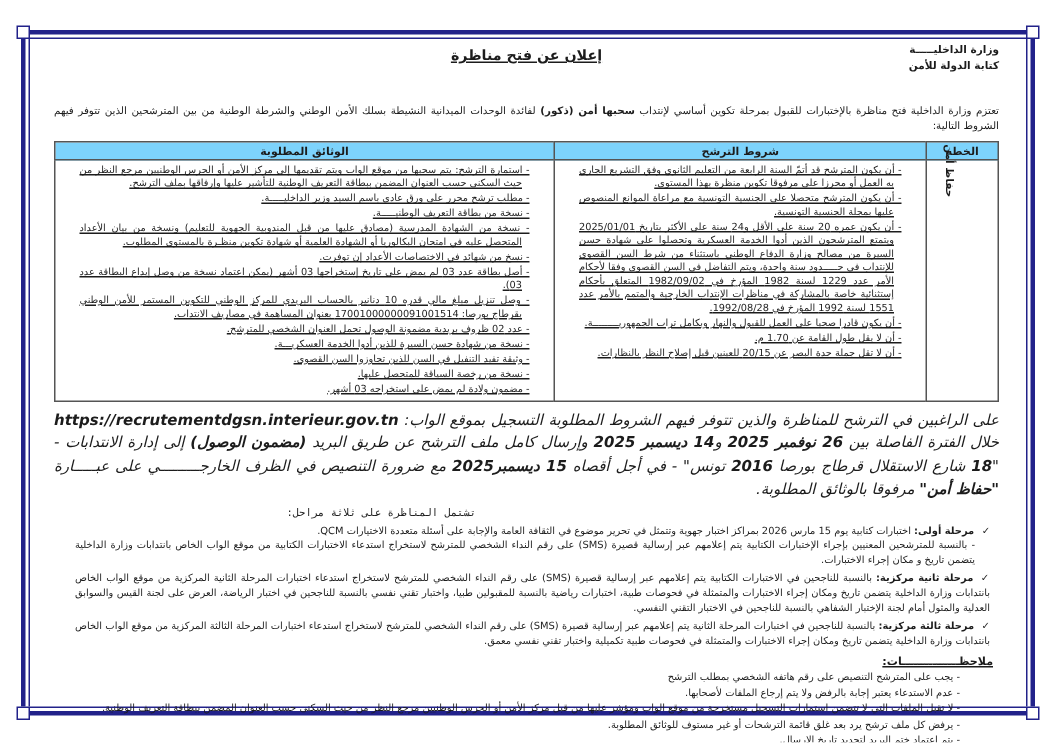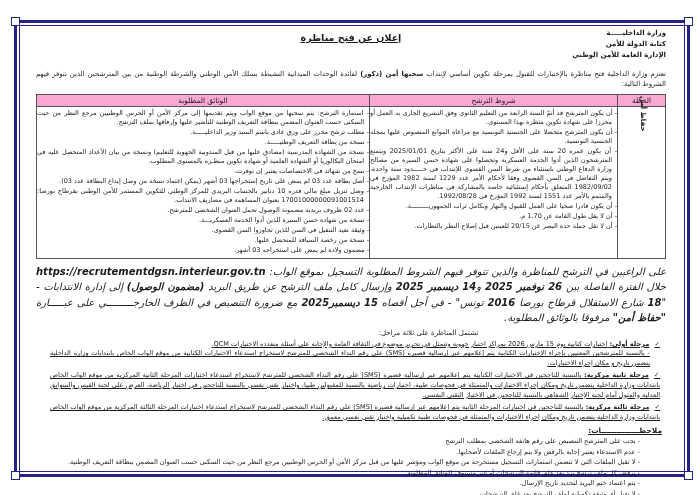--- a/index.html
+++ b/index.html
@@ -18,32 +18,32 @@
   .head-zone{position:relative;height:36px;}
   .ministry{font-size:7px;font-weight:bold;line-height:1.55;text-align:right;}
   .doc-title{position:absolute;top:4px;left:0;right:0;text-align:center;
              font-size:9.5px;font-weight:bold;text-decoration:underline;}
 
   .intro{font-size:6.9px;line-height:1.4;margin-top:6px;text-align:justify;}
   .b{font-weight:bold;}
 
   table.req{width:100%;border-collapse:collapse;margin-top:5px;table-layout:fixed;}
   table.req th,table.req td{border:1px solid #555;vertical-align:top;}
-  table.req th{background:#f9a8d4;font-size:7.3px;font-weight:normal;text-align:center;padding:1px 2px;}
-  table.req td{font-size:6.5px;line-height:1.38;padding:2px 0;}
+  table.req th{background:#7dd3fc;font-size:7.3px;font-weight:bold;text-align:center;padding:1px 2px;}
+  table.req td{font-size:6.5px;line-height:1.38;padding:2px 16px;text-decoration:underline;}
   col.c-plan{width:48px;}col.c-cond{width:248px;}
   td.plan-cell{text-align:center;vertical-align:middle;}
   .plan-vert{display:inline-block;transform:rotate(90deg);white-space:nowrap;
              font-weight:bold;font-size:7px;}
   .li{text-indent:-5px;padding-right:5px;margin:0 0 1px 0;text-align:justify;}
 
   .registration{font-size:10px;line-height:1.55;margin-top:5px;text-align:justify;font-style:italic;}
-  .stages-title{font-size:7px;margin-top:3px;padding-left:155px;text-align:center;}
+  .stages-title{font-size:7px;margin-top:3px;padding-left:155px;text-align:left;font-family:Liberation Mono, monospace;}
   .stages{margin-top:3px;}
-  .stage{font-size:6.6px;line-height:1.45;margin:0 6px 3px 14px;text-align:justify;text-decoration:underline;}
+  .stage{font-size:6.6px;line-height:1.45;margin:0 6px 3px 14px;text-align:justify;}
   .stage .marker{font-weight:bold;margin-left:5px;}
   .stage-label{font-weight:bold;}
   .stage-note{margin-right:10px;text-align:justify;}
   .notes-heading{font-size:7.4px;font-weight:bold;text-decoration:underline;margin:4px 4px 2px 0;}
   .notes .li{margin-right:26px;margin-bottom:1px;font-size:6.6px;line-height:1.45;}
 </style>
 </head>
 <body>
 
 <div class="sheet">
@@ -55,21 +55,20 @@
     <div class="corner bl"></div>
     <div class="corner br"></div>
   </div>
 
   <div class="content">
 
     <div class="head-zone">
       <div class="ministry">
         <div>وزارة الداخليـــــة</div>
         <div>كتابة الدولة للأمن</div>
-        <div>الإدارة العامة للأمن الوطني</div>
       </div>
       <div class="doc-title">إعلان عن فتح مناظرة</div>
     </div>
 
     <div class="intro"><span>تعتزم وزارة الداخلية فتح مناظرة بالإختبارات للقبول بمرحلة تكوين أساسي لإنتداب </span><span class="b">سحبها أمن (ذكور)</span><span> لفائدة الوحدات الميدانية النشيطة بسلك الأمن الوطني والشرطة الوطنية من بين المترشحين الذين تتوفر فيهم الشروط التالية:</span></div>
 
     <table class="req">
       <colgroup>
           <col class="c-plan">
           <col class="c-cond">
@@ -83,36 +82,36 @@
         </tr>
       </thead>
       <tbody>
         <tr>
           <td class="plan-cell">
             <span class="plan-vert">حفاظ أمن</span>
           </td>
           <td>
             <div>
 
-            <div class="li">- أن يكون المترشح قد أتمّ السنة الرابعة من التعليم الثانوي وفق التشريع الجاري به العمل أو محرزا على شهادة تكوين منظرة بهذا المستوى.</div>
+            <div class="li">- أن يكون المترشح قد أتمّ السنة الرابعة من التعليم الثانوي وفق التشريع الجاري به العمل أو محرزا على مرفوقا تكوين منظرة بهذا المستوى.</div>
                 <div class="li">- أن يكون المترشح متحصلا على الجنسية التونسية مع مراعاة الموانع المنصوص عليها بمجلة الجنسية التونسية.</div>
                 <div class="li">- أن يكون عمره 20 سنة على الأقل و24 سنة على الأكثر بتاريخ 2025/01/01 ويتمتع المترشحون الذين أدوا الخدمة العسكرية وتحصلوا على شهادة حسن السيرة من مصالح وزارة الدفاع الوطني باستثناء من شرط السن القصوى للإنتداب في حـــــدود سنة واحدة، ويتم التفاضل في السن القصوى وفقا لأحكام الأمر عدد 1229 لسنة 1982 المؤرخ في 1982/09/02 المتعلق بأحكام إستثنائية خاصة بالمشاركة في مناظرات الإنتداب الخارجية والمتمم بالأمر عدد 1551 لسنة 1992 المؤرخ في 1992/08/28.</div>
                 <div class="li">- أن يكون قادرا صحيا على العمل للقبول والنهار وبكامل تراب الجمهوريـــــــــة.</div>
                 <div class="li">- أن لا يقل طول القامة عن 1.70 م.</div>
                 <div class="li">- أن لا تقل جملة حدة البصر عن 20/15 للعينين قبل إصلاح النظر بالنظارات.</div>
               </div>
           </td>
           <td>
             <div>
 
             <div class="li">- استمارة الترشح: يتم سحبها من موقع الواب ويتم تقديمها إلى مركز الأمن أو الحرس الوطنيين مرجع النظر من حيث السكنى حسب العنوان المضمن ببطاقة التعريف الوطنية للتأشير عليها وإرفاقها بملف الترشح.</div>
                 <div class="li">- مطلب ترشح محرر على ورق عادي باسم السيد وزير الداخليـــــة.</div>
                 <div class="li">- نسخة من بطاقة التعريف الوطنيـــــة.</div>
                 <div class="li">- نسخة من الشهادة المدرسية (مصادق عليها من قبل المندوبية الجهوية للتعليم) ونسخة من بيان الأعداد المتحصل عليه في امتحان البكالوريا أو الشهادة العلمية أو شهادة تكوين منظـرة بالمستوى المطلوب.</div>
-                <div class="li">- نسخ من شهائد في الاختصاصات يعتبر إن توفرت.</div>
+                <div class="li">- نسخ من شهائد في الاختصاصات الأعداد إن توفرت.</div>
                 <div class="li">- أصل بطاقة عدد 03 لم يمض على تاريخ إستخراجها 03 أشهر (يمكن اعتماد نسخة من وصل إيداع البطاقة عدد 03).</div>
                 <div class="li">- وصل تنزيل مبلغ مالي قدره 10 دنانير بالحساب البريدي للمركز الوطني للتكوين المستمر للأمن الوطني بقرطاج بورصا: 17001000000091001514 بعنوان المساهمة في مصاريف الانتداب.</div>
                 <div class="li">- عدد 02 ظروف بريدية مضمونة الوصول تحمل العنوان الشخصي للمترشح.</div>
                 <div class="li">- نسخة من شهادة حسن السيرة للذين أدوا الخدمة العسكريـــة.</div>
                 <div class="li">- وثيقة تفيد التنفيل في السن للذين تجاوزوا السن القصوى.</div>
                 <div class="li">- نسخة من رخصة السياقة للمتحصل عليها.</div>
                 <div class="li">- مضمون ولادة لم يمض على استخراجه 03 أشهر.</div>
               </div>
           </td>
         </tr>

